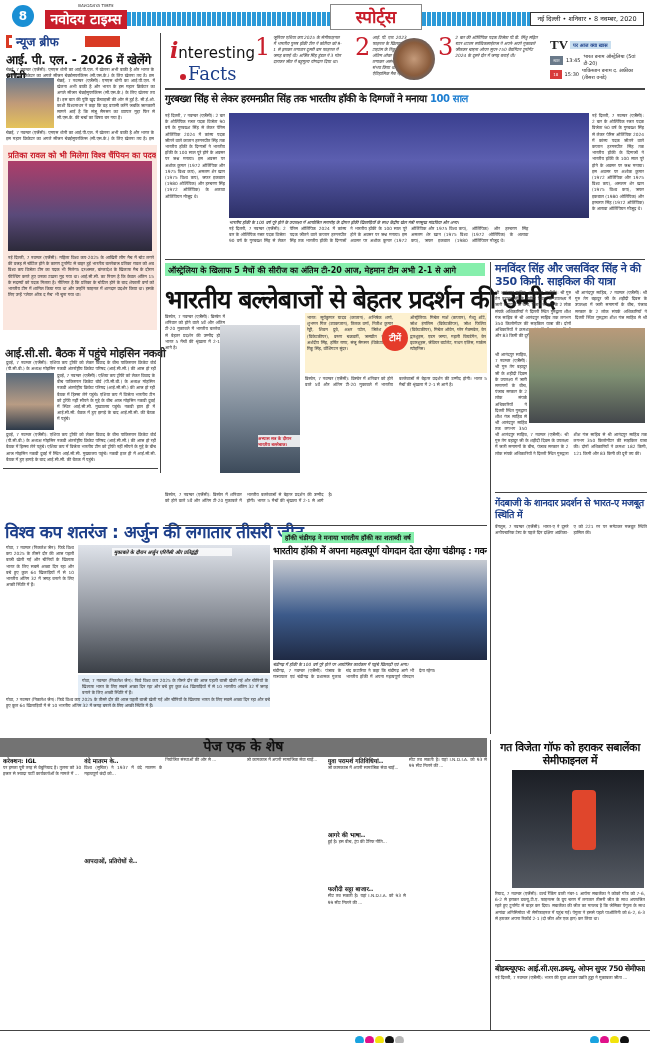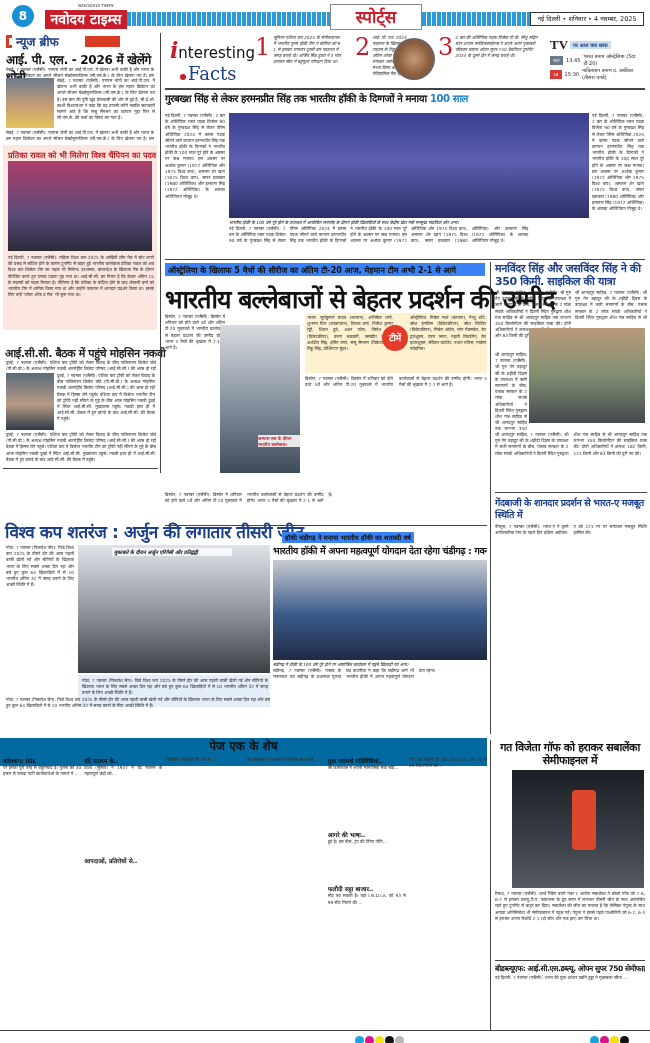--- a/index.html
+++ b/index.html
@@ -27,25 +27,25 @@
   .facts-F { font-size: 18px; color: #1d3f8a; font-family: "DejaVu Serif", serif; }
   .fact-num { font-size: 24px; color: #c81e2b; font-family: "DejaVu Serif", serif; line-height: 24px; }
   .fact-txt { font-size: 4.3px; line-height: 6px; font-style: italic; color: #333; }
   .tv-box { left: 550px; top: 37px; width: 96px; height: 48px; }
   .tv-title { font-size: 13px; font-weight: bold; font-family: Liberation Serif, serif; }
   .tv-banner { background: #c9dff0; font-size: 5px; padding: 1px 3px; color: #1d3f8a; font-weight: bold; }
   .tv-row { font-size: 5px; line-height: 7px; display: flex; gap: 3px; align-items: center; }
   .tv-ch { width: 14px; height: 9px; background: #d83a3a; color:#fff; font-size:4px; text-align:center; line-height:9px; }
   .headline { font-weight: bold; color: #111; letter-spacing: -0.4px; white-space: nowrap; }
   .hl-blue { color: #1d7ed1; }
-  .kicker { background: #3b82f6; font-size: 8px; font-weight: bold; color: #111; padding: 1px 3px; white-space: nowrap; }
+  .kicker { background: #86efac; font-size: 8px; font-weight: bold; color: #111; padding: 1px 3px; white-space: nowrap; }
   .box-pink { background: #fbe7df; }
   .box-cream { background: #fdf1d0; }
   .box-blue { background: #e4eef8; }
-  .yellow-band { left: 0; top: 738px; width: 487px; height: 28px; background: #0369a1; color: #111; font-weight: bold; font-size: 12px; text-align: center; line-height: 16px; }
+  .yellow-band { left: 0; top: 738px; width: 487px; height: 19px; background: #737373; color: #111; font-weight: bold; font-size: 14px; text-align: center; line-height: 16px; }
   .team-badge { width: 26px; height: 26px; border-radius: 50%; background: #e53b2a; color: #fff; font-size: 9px; font-weight: bold; text-align: center; line-height: 26px; }
   .dot { display: inline-block; width: 9px; height: 9px; border-radius: 50%; margin-right: 1px; }
   .subhead { font-size: 6px; font-weight: bold; color: #111; }
   .img-hockey { background: linear-gradient(180deg, #3a3f8f 0%, #5c5fb0 45%, #2c2f66 100%); }
   .img-cricket { background: linear-gradient(180deg, #d8dbe0 0%, #7a8795 60%, #3c4a5a 100%); }
   .img-chess { background: linear-gradient(180deg, #dfe3ea 0%, #8a8f98 55%, #3a3f46 100%); }
   .img-cycle { background: linear-gradient(180deg, #b99a7a 0%, #7f8f72 50%, #44484c 100%); }
   .img-tennis { background: linear-gradient(180deg, #1b1e24 0%, #3a3f48 60%, #555a62 100%); }
   .img-wheel { background: linear-gradient(180deg, #ad3e6a 0%, #5a4a7a 60%, #2c2a3a 100%); }
   .img-dhoni { background: linear-gradient(180deg, #6b7a8c 0%, #c09a78 50%, #e5c35a 100%); }
@@ -53,21 +53,21 @@
   .img-player { background: radial-gradient(circle, #c49a7a 0%, #8a5c3c 55%, #3a6a9a 100%); border-radius: 50%; }
 </style>
 </head>
 <body>
 
 <div class="abs pg-circle">8</div>
 <div class="abs brand-sub">NAVODAYA TIMES</div>
 <div class="abs brand">नवोदय टाइम्स</div>
 <div class="abs stripe"></div>
 <div class="abs section-tab">स्पोर्ट्स</div>
-<div class="abs dateline">नई दिल्ली • शनिवार • 4 नवम्बर, 2025</div>
+<div class="abs dateline">नई दिल्ली • शनिवार • 8 नवम्बर, 2020</div>
 
 <div class="abs bracket"></div>
 <div class="abs briefs-bar"></div>
 <div class="abs briefs-hdr" style="left:16px;">न्यूज ब्रीफ</div>
 <div class="abs h-dhoni">आई. पी. एल. - 2026 में खेलेंगे धोनी</div>
 <div class="abs tiny" style="left:6px;top:67px;width:148px;height:10px;overflow:hidden;">चेन्नई, 7 नवम्बर (एजैंसी): एमएस धोनी का आई.पी.एल. में खेलना अभी बाकी है और भारत के इस महान क्रिकेटर का अगले सीजन चेन्नईसुपरकिंग्स (सी.एस.के.) के लिए खेलना तय है। इस बात की पुष्टि खुद फ्रेंचाइजी की ओर से हुई है. सी.ई.ओ. काशी विश्वनाथन ने कहा कि वह वापसी करेंगे जबकि जानकारी सामने आई है कि संजू सैमसन का व्यापार मुद्दा फिर से सी.एस.के. की चर्चा का विषय बन गया है।</div>
 <div class="abs img img-dhoni" style="left:6px;top:78px;width:48px;height:50px;"></div>
 <div class="abs tiny" style="left:57px;top:78px;width:98px;height:52px;overflow:hidden;">चेन्नई, 7 नवम्बर (एजैंसी): एमएस धोनी का आई.पी.एल. में खेलना अभी बाकी है और भारत के इस महान क्रिकेटर का अगले सीजन चेन्नईसुपरकिंग्स (सी.एस.के.) के लिए खेलना तय है। इस बात की पुष्टि खुद फ्रेंचाइजी की ओर से हुई है. सी.ई.ओ. काशी विश्वनाथन ने कहा कि वह वापसी करेंगे जबकि जानकारी सामने आई है कि संजू सैमसन का व्यापार मुद्दा फिर से सी.एस.के. की चर्चा का विषय बन गया है।</div>
 <div class="abs tiny" style="left:6px;top:130px;width:148px;height:12px;overflow:hidden;">चेन्नई, 7 नवम्बर (एजैंसी): एमएस धोनी का आई.पी.एल. में खेलना अभी बाकी है और भारत के इस महान क्रिकेटर का अगले सीजन चेन्नईसुपरकिंग्स (सी.एस.के.) के लिए खेलना तय है। इस बात की पुष्टि खुद फ्रेंचाइजी की ओर से हुई है. सी.ई.ओ. काशी विश्वनाथन ने कहा कि वह वापसी करेंगे जबकि जानकारी सामने आई है कि संजू सैमसन का व्यापार मुद्दा फिर से सी.एस.के. की चर्चा का विषय बन गया है।</div>
 

